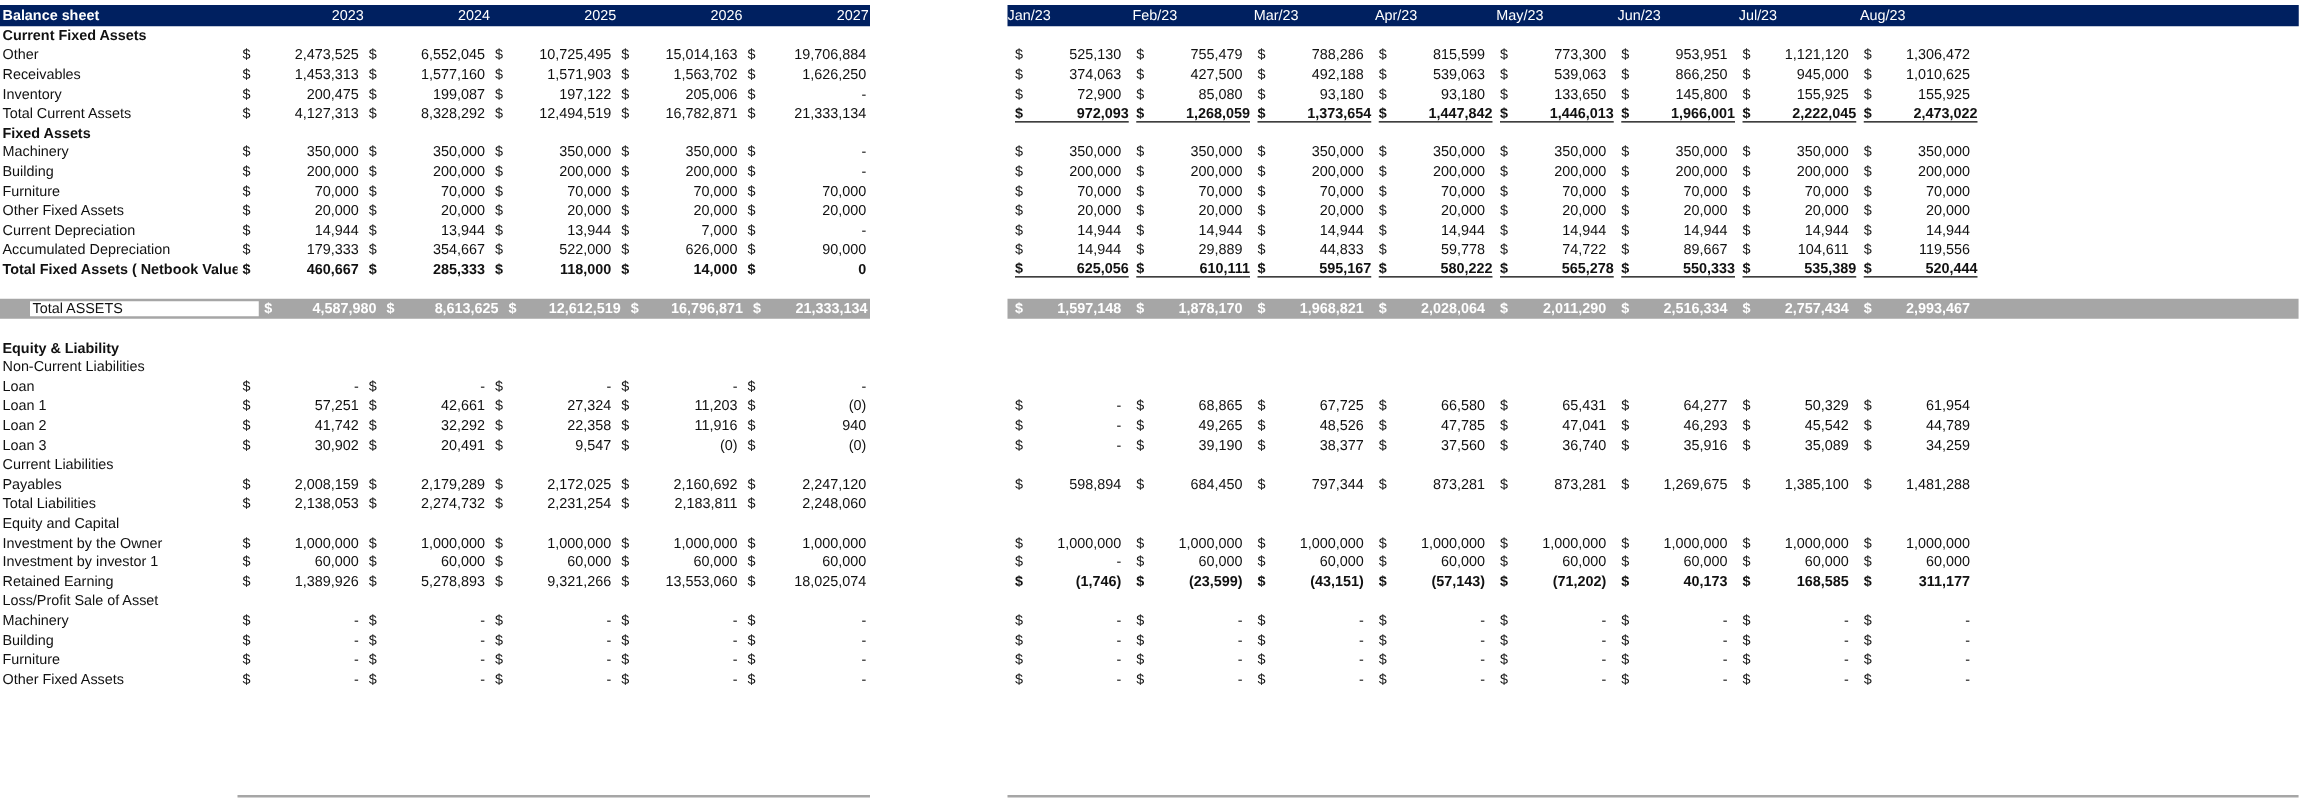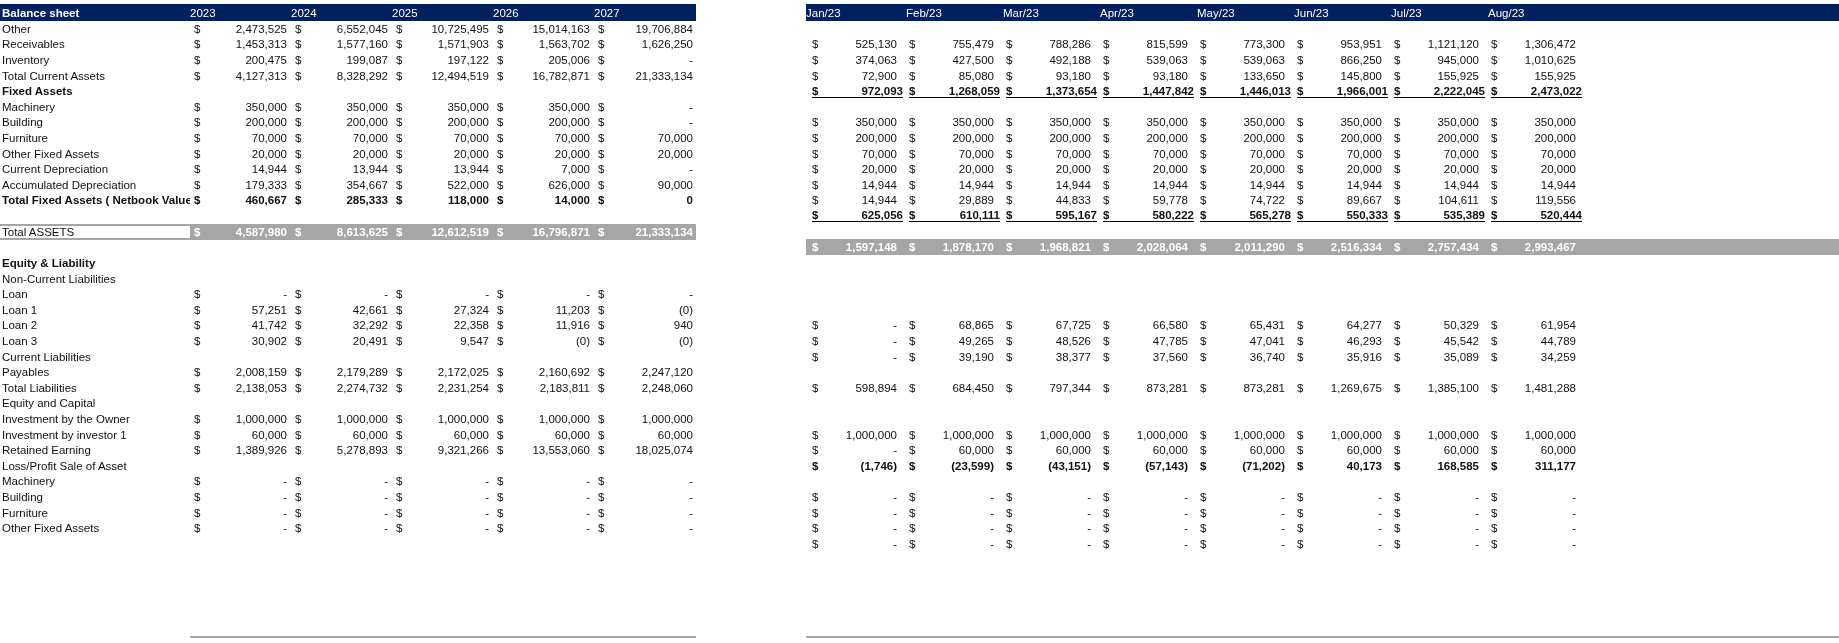--- a/index.html
+++ b/index.html
@@ -3,54 +3,57 @@
 <meta charset="utf-8">
 <style>
   html, body { margin:0; padding:0; background:#ffffff; }
   body { width:1839px; height:643px; overflow:hidden; position:relative;
          font-family:"Liberation Sans", sans-serif; font-size:11.5px; color:#111; }
   .tbl { position:absolute; top:4px; }
   .left { left:0; width:696px; }
   .right { left:806px; width:1100px; }
   .hdr { height:17px; background:#002060; color:#fff; display:flex; align-items:center; }
   .hdr .lbl { width:190px; padding-left:2px; font-weight:bold; box-sizing:border-box; }
-  .hdr .yc { width:101px; text-align:left; }
+  .hdr .yc { width:101px; text-align:right; }
   .right .hdr { width:1100px; }
   .right .hdr .mc { width:97px; padding-right:22px; box-sizing:border-box; }
   .right .hdr .mc:first-child { width:100px; }
   .row { height:15.6px; display:flex; align-items:center; white-space:nowrap; }
   .row .lbl { width:190px; padding-left:2px; box-sizing:border-box; overflow:hidden; }
   .cell { display:flex; justify-content:space-between; box-sizing:border-box; }
   .left .cell { width:101px; padding-left:4px; padding-right:4px; }
   .left .cell:last-child { padding-right:2px; }
   .right .cell { width:97px; padding-left:6px; padding-right:6px; }
   .b { font-weight:bold; }
   .u { }
   .ul .cell > span { border-bottom:1px solid #000; }
   .ul .cell { border-bottom:1px solid #000; margin-right:6px; padding-right:0; }
   .right .ul .cell { width:91px; margin-left:6px; padding-left:0; margin-right:0; }
   .right .ul .cell > span { border-bottom:none; }
   .ul .cell > span { border-bottom:none; }
   .gray { background:#a6a6a6; color:#fff; font-weight:bold; height:16px; }
-  .row .lbl.plain { background:#fff; color:#111; font-weight:normal; }
+  .row .lbl.plain { background:#fff; color:#111; font-weight:normal;margin-left:24px; }
   .bottomline { position:absolute; height:2px; background:#a6a6a6; }
 </style>
 </head>
 <body>
 
 <div class="tbl left">
   <div class="hdr">
     <div class="lbl">Balance sheet</div>
     <div class="yc">2023</div>
     <div class="yc">2024</div>
     <div class="yc">2025</div>
     <div class="yc">2026</div>
     <div class="yc">2027</div>
   </div>
   <div id="left-body">
+      <div class="row">
+        <div class="lbl b">Current Fixed Assets</div>
+      </div>
       <div class="row">
         <div class="lbl">Other</div>
         <div class="cell">
           <span>$</span>
           <span>2,473,525</span>
         </div>
         <div class="cell">
           <span>$</span>
           <span>6,552,045</span>
         </div>

